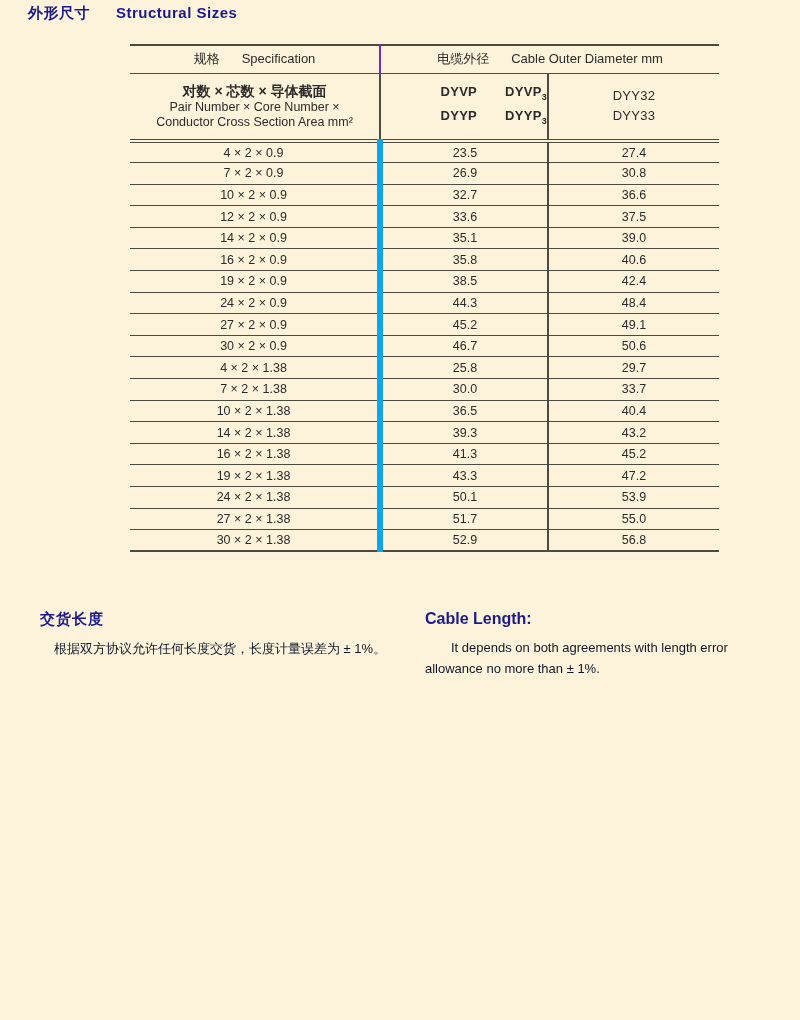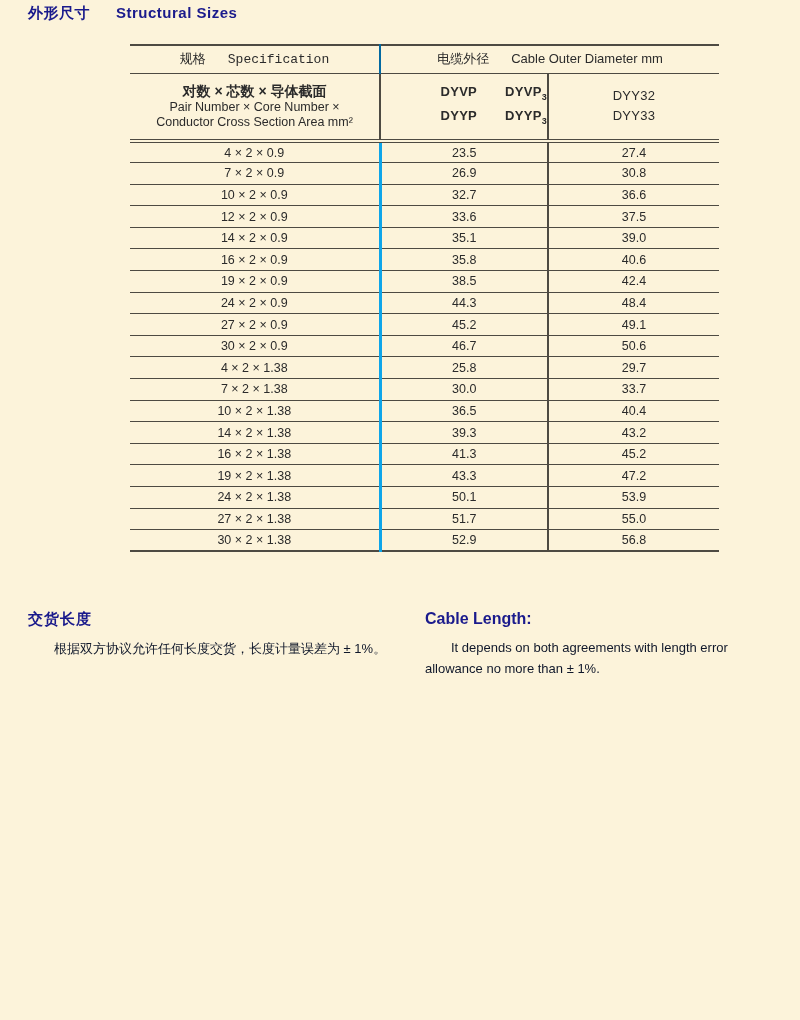--- a/index.html
+++ b/index.html
@@ -27,45 +27,45 @@
   table.size-table {
     width: 100%;
     border-collapse: collapse;
     table-layout: fixed;
     border-top: 2px solid #4D4A42;
     border-bottom: 2px solid #4D4A42;
   }
   table.size-table td { text-align: center; vertical-align: middle; }
 
   tr.hrow1 td { height: 28px; font-size: 13px; border-bottom: 1px solid #4D4A42; }
-  tr.hrow1 td:first-child { border-right: 2px solid #0369a1; font-family: Liberation Mono, monospace; }
+  tr.hrow1 td:first-child { border-right: 2px solid #6d28d9; }
   .hgap { display: inline-block; width: 22px; }
 
   tr.hrow2 td { height: 68px; border-bottom: 4px double #4D4A42; }
   tr.hrow2 td.c1, tr.hrow2 td.c2 { border-right: 2px solid #4D4A42; }
   .h2-cn { font-size: 14px; font-weight: bold; line-height: 17px; }
   .h2-en { font-size: 12.5px; line-height: 15px; }
   .model-line { font-size: 13px; font-weight: bold; line-height: 20px; letter-spacing: 0.3px; text-align: right; }
   .model-line .mgap { display: inline-block; width: 28px; }
   .model-line sub { font-size: 9px; font-weight: bold; }
   .dyy-line { font-size: 13px; font-weight: normal; line-height: 20px; letter-spacing: 0.3px; }
 
   tbody.size-body td {
     height: 21.6px; font-size: 12.5px;
     border-bottom: 1px solid #4D4A42;
   }
-  tbody.size-body td:nth-child(1) { border-right: 3px solid #0ea5e9; }
+  tbody.size-body td:nth-child(1) { border-right: 6px solid #0ea5e9; }
   tbody.size-body td:nth-child(2) { border-right: 2px solid #4D4A42; }
   tbody.size-body tr:last-child td { border-bottom: none; }
 
   
   .footer-left { position: absolute; top: 610px; left: 28px; width: 380px; }
   .footer-right { position: absolute; top: 610px; left: 425px; width: 355px; }
   .footer-heading-cn {
-    font-size: 15px; font-weight: bold; color: #1A1A8C; letter-spacing: 1px;
+    font-size: 15px; font-weight: bold; color: #1A1A8C; letter-spacing: 1px; margin-left: 12px;
   }
   .footer-heading-en {
     font-size: 16px; font-weight: bold; color: #1A1A8C;
   }
   .footer-body {
     margin-top: 9px; font-size: 13px; line-height: 21px;
     text-indent: 2em; color: #0f172a;
   }
 </style>
 </head>

